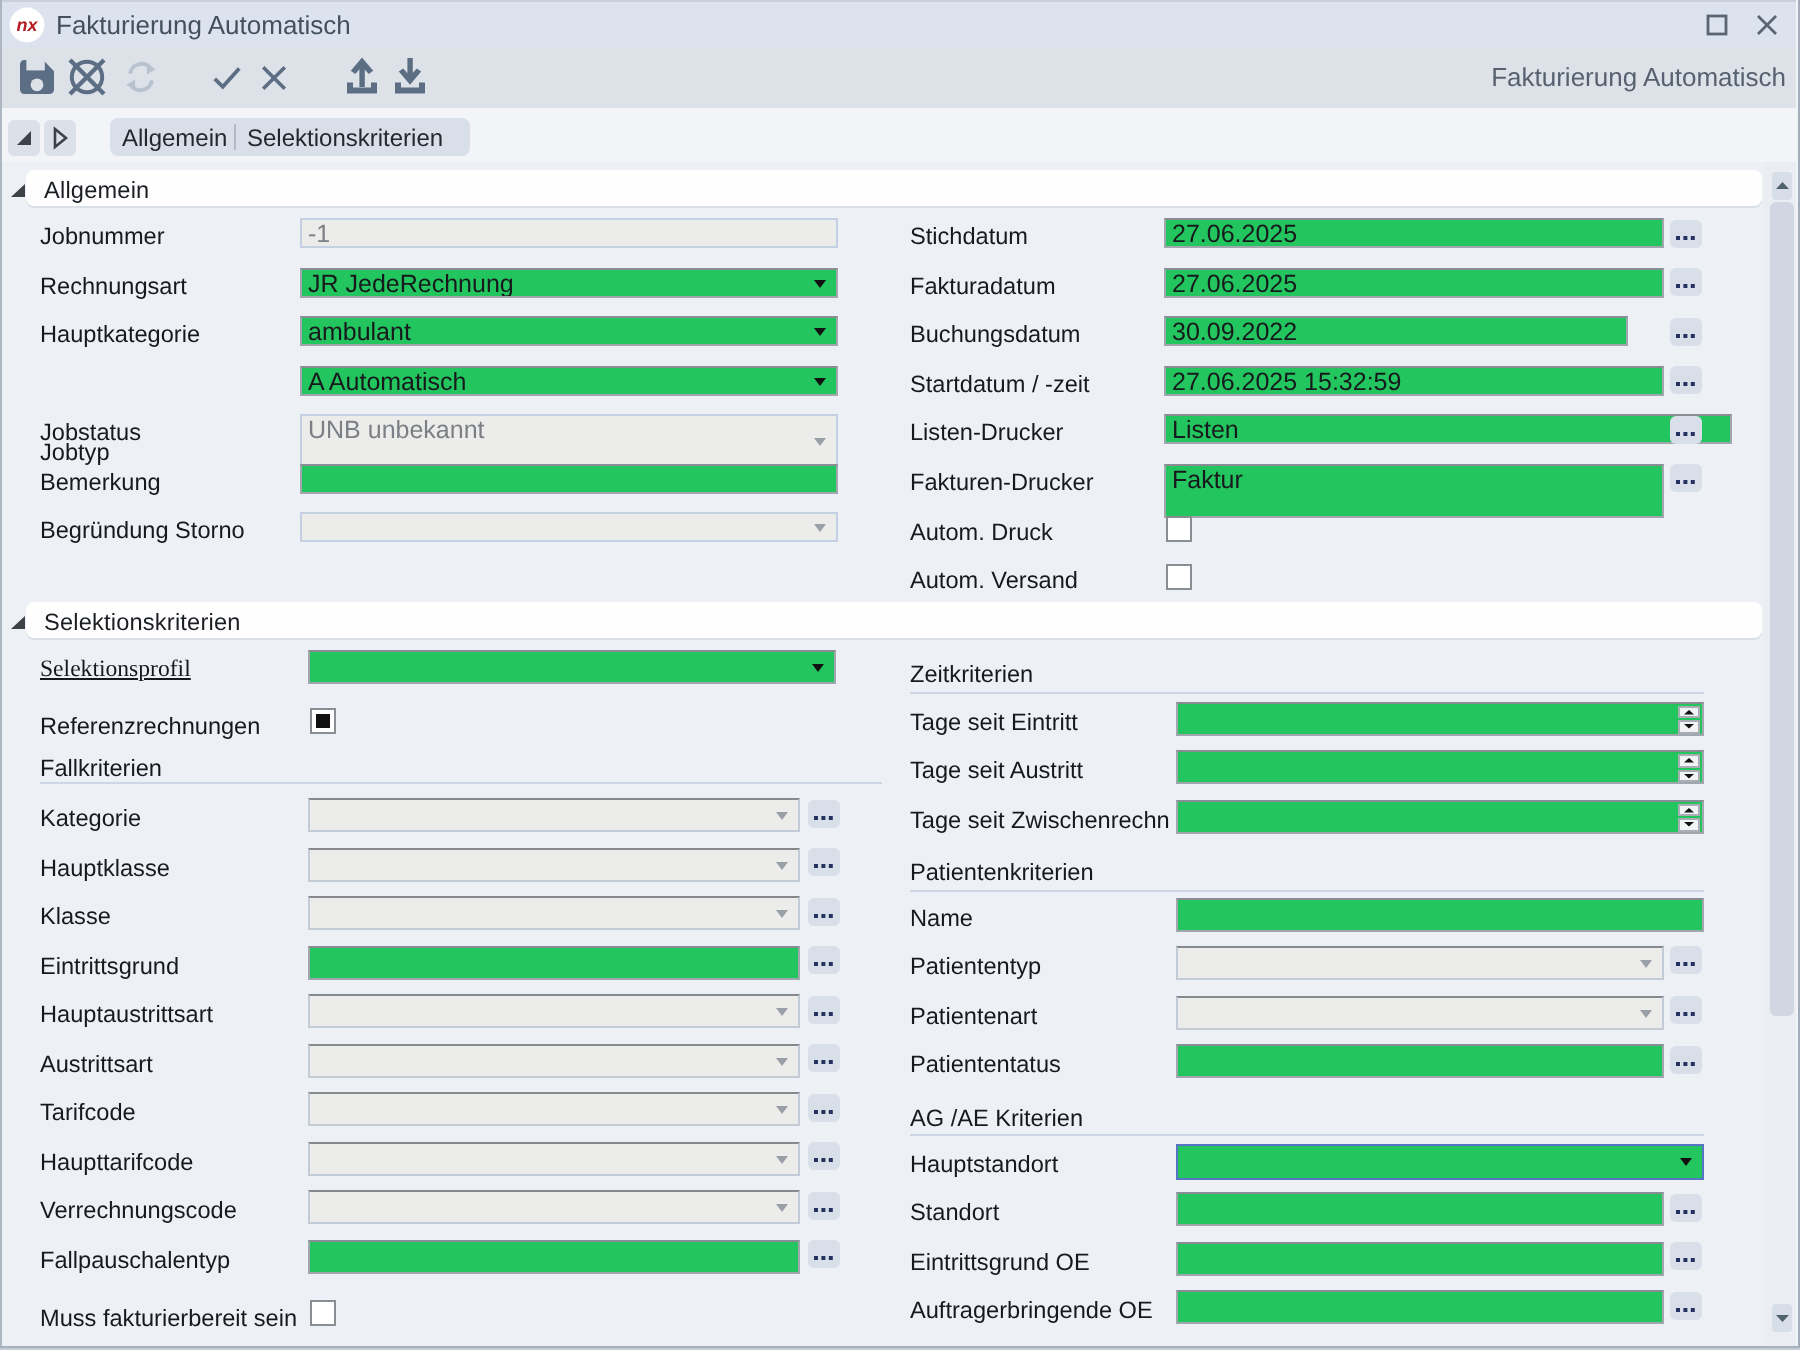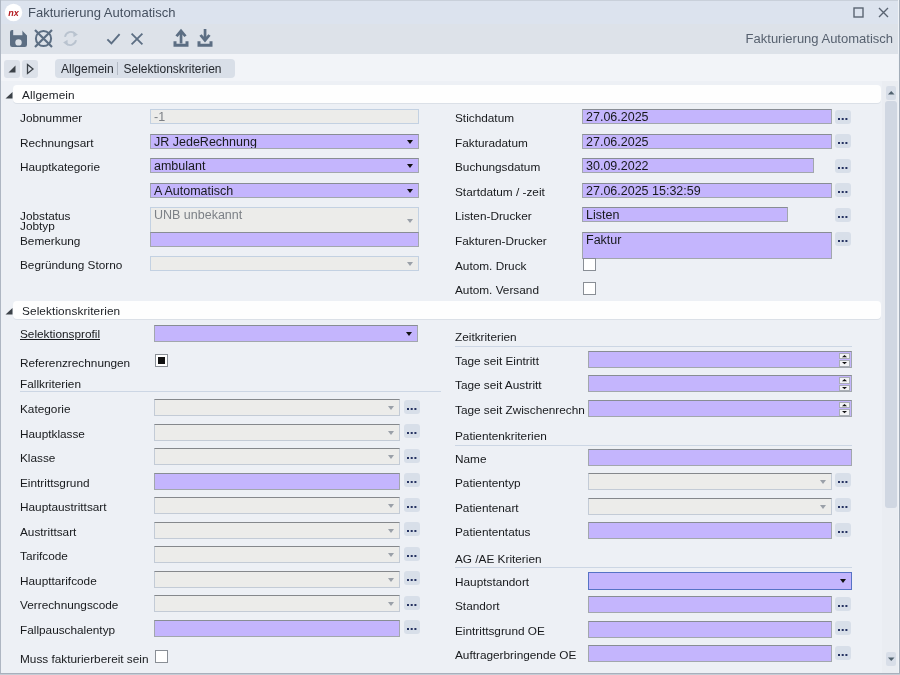--- a/index.html
+++ b/index.html
@@ -12,21 +12,21 @@
 .wl{left:0;top:0;width:1px;height:675px;background:#aeb6c2;}
 .wr{left:898px;top:0;width:2px;height:675px;background:#a3adb9;border-left:1px solid #f0f3f7;}
 .wb{left:0;top:673px;width:900px;height:2px;background:#c6ccd5;border-top:1px solid #a8b0bc;}
 .title-txt{left:28px;top:5px;font-size:13px;color:#45505f;}
 .tb-right{right:7px;top:31px;font-size:13px;color:#57616f;}
 .band{background:#fefefe;border-radius:4px;left:13px;width:868px;height:18px;box-shadow:0 1px 0 #dbe0e7;}
 .sect{font-size:11.8px;color:#1b1e23;font-weight:400;letter-spacing:0.1px;}
 .lbl{font-size:11.8px;color:#17191c;line-height:14px;white-space:nowrap;}
 .sub{font-size:11.8px;color:#17191c;line-height:14px;white-space:nowrap;}
 .subline{height:1px;background:#ccd6e4;}
-.fld{background:#c4b5fd;border:1px solid #a2a7ad;border-top-color:#888d94;font-size:12.5px;color:#17191c;line-height:13px;padding:1px 3px;white-space:nowrap;overflow:hidden;}
+.fld{background:#22c55e;border:1px solid #a2a7ad;border-top-color:#888d94;font-size:12.5px;color:#17191c;line-height:13px;padding:1px 3px;white-space:nowrap;overflow:hidden;}
 .dis1{background:#ececea;border:1px solid #c3d1e2;color:#7c8086;}
 .dis2{background:#ececea;border:1px solid #c3cbd6;border-top-color:#85888c;color:#7c8086;}
 .cb{width:13px;height:13px;background:#fff;border:1px solid #898e95;}
 .cbi{position:absolute;left:2px;top:2px;width:7px;height:7px;background:#111;}
 .dots{background:#d8dfe9;border-radius:3px;width:16px;height:14px;}
 .dots:after{content:"";position:absolute;left:3.5px;top:8px;width:2px;height:2px;background:#253261;box-shadow:3.7px 0 #253261,7.4px 0 #253261;}
 .arr-b{position:absolute;right:5px;top:50%;margin-top:-1.5px;width:0;height:0;border-left:3.5px solid transparent;border-right:3.5px solid transparent;border-top:4px solid #111;}
 .arr-g{position:absolute;right:5px;top:50%;margin-top:-1.5px;width:0;height:0;border-left:3.5px solid transparent;border-right:3.5px solid transparent;border-top:4px solid #9aa0a8;}
 .u{text-decoration:underline;}
 </style></head><body>
@@ -122,30 +122,30 @@
 <div class="abs lbl" style="left:455px;top:135.5px;">Fakturadatum</div>
 <div class="abs fld" style="left:582px;top:133.5px;width:249.5px;height:15px;padding-top:1px;">27.06.2025</div>
 <div class="abs dots" style="left:834.5px;top:134.0px"></div>
 <div class="abs lbl" style="left:455px;top:160px;">Buchungsdatum</div>
 <div class="abs fld" style="left:582px;top:158px;width:232px;height:15px;padding-top:1px;">30.09.2022</div>
 <div class="abs dots" style="left:834.5px;top:158.5px"></div>
 <div class="abs lbl" style="left:455px;top:184.5px;">Startdatum / -zeit</div>
 <div class="abs fld" style="left:582px;top:182.5px;width:249.5px;height:15px;padding-top:1px;">27.06.2025 15:32:59</div>
 <div class="abs dots" style="left:834.5px;top:183.0px"></div>
 <div class="abs lbl" style="left:455px;top:209px;">Listen-Drucker</div>
-<div class="abs fld" style="left:582px;top:207px;width:206px;height:15px;padding-top:1px;">Listen</div>
+<div class="abs fld" style="left:582px;top:207px;width:284px;height:15px;padding-top:1px;">Listen</div>
 <div class="abs dots" style="left:834.5px;top:207.5px"></div>
 <div class="abs lbl" style="left:455px;top:233.5px;">Fakturen-Drucker</div>
 <div class="abs fld" style="left:582px;top:231.5px;width:249.5px;height:27px;padding-top:1px;">Faktur</div>
 <div class="abs dots" style="left:834.5px;top:232.0px"></div>
 <div class="abs lbl" style="left:455px;top:259px;">Autom. Druck</div>
 <div class="abs cb" style="left:583px;top:258px"></div>
 <div class="abs lbl" style="left:455px;top:283px;">Autom. Versand</div>
 <div class="abs cb" style="left:583px;top:282px"></div>
-<div class="abs lbl u" style="left:20px;top:327px;">Selektionsprofil</div>
+<div class="abs lbl u" style="left:20px;top:327px;font-family:Liberation Serif, serif;">Selektionsprofil</div>
 <div class="abs fld" style="left:153.5px;top:325px;width:264px;height:17px;padding-top:2px;">
     <span class="arr-b"></span>
   </div>
 <div class="abs lbl" style="left:20px;top:355.5px;">Referenzrechnungen</div>
 <div class="abs cb" style="left:155px;top:353.5px">
     <span class="cbi"></span>
   </div>
 <div class="abs sub" style="left:20px;top:377px">Fallkriterien</div>
 <div class="abs subline" style="left:20px;top:391px;width:421px"></div>
 <div class="abs lbl" style="left:20px;top:402px;">Kategorie</div>

